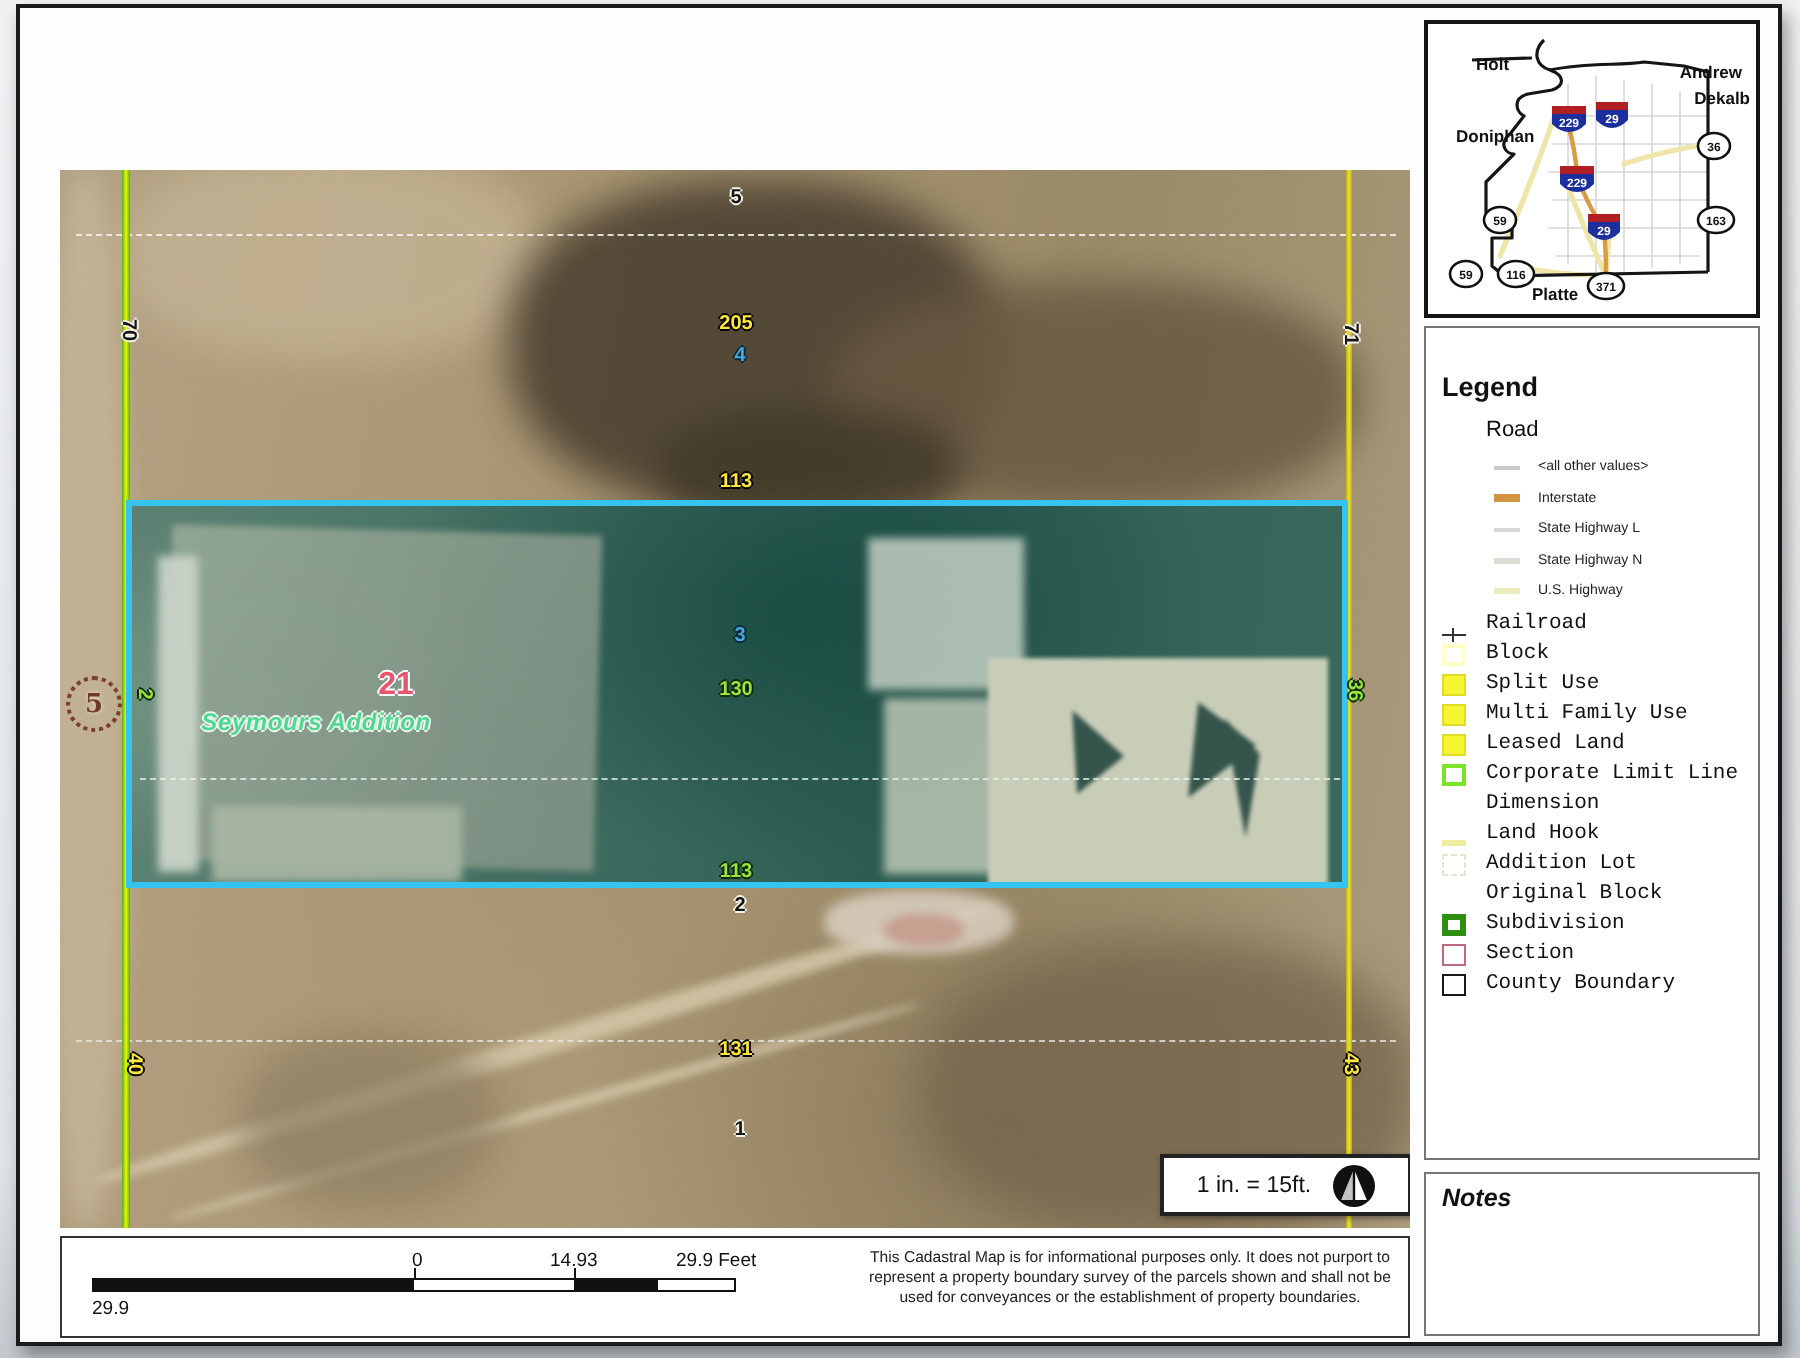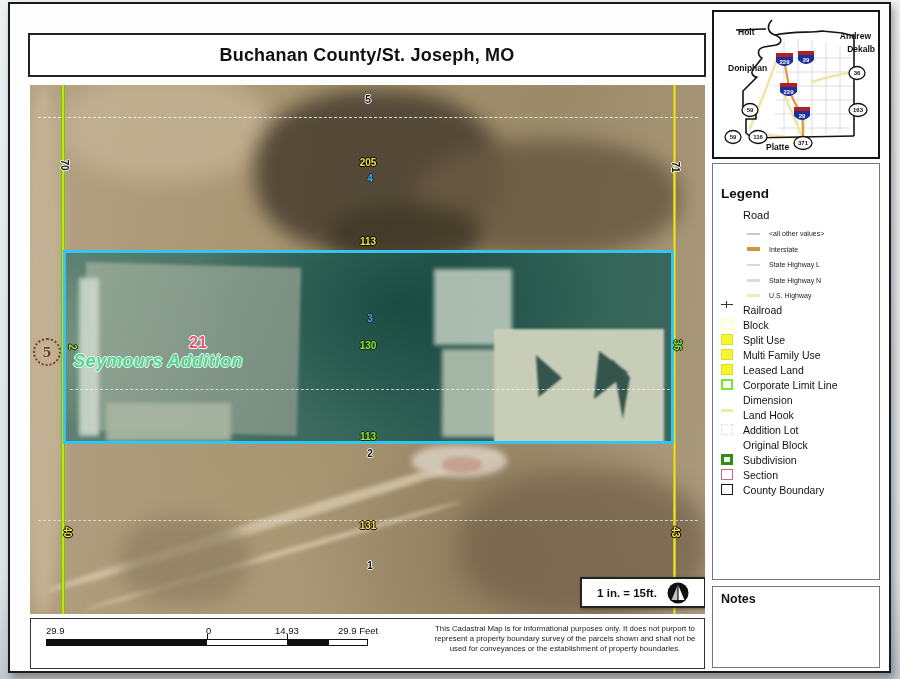--- a/index.html
+++ b/index.html
@@ -67,47 +67,47 @@
   .p-bl-bl{left:40px;top:150px;width:125px;height:38px;background:#a9b7a3;filter:blur(2px);opacity:.9;}
   .p-dash{position:absolute;left:4px;top:136px;width:600px;border-top:1px dashed rgba(232,246,240,.75);}
   
   .lbl{position:absolute;transform:translate(-50%,-50%);font-weight:bold;font-size:10px;white-space:nowrap;z-index:5;}
   .lbl.rot{transform:translate(-50%,-50%) rotate(90deg);}
   .lbl-yellow{color:#ffe53d;text-shadow:-1px 0 #000,1px 0 #000,0 -1px #000,0 1px #000;}
   .lbl-green{color:#9ae23c;text-shadow:-1px 0 #0c2a08,1px 0 #0c2a08,0 -1px #0c2a08,0 1px #0c2a08;}
   .lbl-blue{color:#49a8dc;text-shadow:-1px 0 #0a2a3a,1px 0 #0a2a3a,0 -1px #0a2a3a,0 1px #0a2a3a;}
   .lbl-black{color:#141414;text-shadow:-1px 0 #f5f2e8,1px 0 #f5f2e8,0 -1px #f5f2e8,0 1px #f5f2e8;}
   .lbl-pink{color:#e8566c;font-size:16px;text-shadow:-1px 0 #fff,1px 0 #fff,0 -1px #fff,0 1px #fff;}
-  .lbl-subdiv{color:#4fd98f;font-size:18px;font-style:italic;letter-spacing:.3px;
+  .lbl-subdiv{color:#4fd98f;font-size:12px;font-style:italic;letter-spacing:.3px;
     text-shadow:-1px 0 #eaf6ee,1px 0 #eaf6ee,0 -1px #eaf6ee,0 1px #eaf6ee;}
   .sec-marker{
     position:absolute;left:2px;top:250px;width:30px;height:34px;z-index:6;
     display:flex;align-items:center;justify-content:center;
   }
   .sec-marker .ring{
     width:24px;height:24px;border:2.5px dotted #7c3f28;border-radius:50%;
     display:flex;align-items:center;justify-content:center;
     font-family:"DejaVu Serif",serif;font-weight:bold;font-size:13px;color:#6e3a24;
     text-shadow:0 0 2px rgba(255,240,220,.8);
   }
   
   .scale-note{
     position:absolute;left:550px;top:492px;width:126px;height:31px;box-sizing:border-box;z-index:7;
     background:#fff;border:2px solid #222;display:flex;align-items:center;justify-content:center;gap:10px;
     box-shadow:1px 1px 3px rgba(0,0,0,.4);
   }
-  .scale-note .txt{font-size:11.5px;font-weight:bold;text-align:center;}
+  .scale-note .txt{font-size:11.5px;font-weight:normal;text-align:center;}
   
   .bottom-box{
     position:absolute;left:20px;top:614px;width:675px;height:51px;box-sizing:border-box;
     border:1.5px solid #333;background:#fff;
   }
   .scalebar{position:absolute;left:15px;top:4px;width:340px;height:40px;font-size:9.5px;}
   .scalebar .sl{position:absolute;top:2px;}
-  .sl-a{left:0;}
+  .sl-a{left:0;margin-top:24px;}
   .sl-b{left:160px;}
   .sl-c{left:229px;}
   .sl-d{left:292px;}
   .sb-bar{position:absolute;left:0;top:16px;width:322px;height:7px;border:1px solid #111;display:flex;box-sizing:border-box;}
   .sb-seg{height:100%;}
   .sb-k{background:#111;}
   .sb-w{background:#fff;}
   .sb-tick{position:absolute;top:11px;width:1px;height:5px;background:#111;}
   .disclaimer{position:absolute;left:400px;top:5px;width:268px;text-align:center;}
   .disclaimer .body{font-size:7.8px;line-height:1.3;color:#222;}
@@ -119,53 +119,50 @@
   }
   .legend-box{
     position:absolute;left:702px;top:159px;width:168px;height:417px;box-sizing:border-box;
     border:1.5px solid #777;background:#fff;padding:22px 0 0 8px;overflow:hidden;
   }
   .legend-box h2{margin:0 0 8px 0;font-size:13.5px;}
   .lg-group{font-size:11px;margin:0 0 5px 22px;}
   .lg-sub{display:flex;align-items:center;height:15.5px;margin-left:26px;}
   .lg-sub .sw{width:13px;margin-right:9px;flex:none;}
   .lg-sub .tx{font-size:7px;color:#222;}
-  .lg-row{display:flex;align-items:flex-start;height:14.6px;margin-top:.4px;}
+  .lg-row{display:flex;align-items:flex-end;height:14.6px;margin-top:.4px;font-family:Liberation Mono, monospace;}
   .lg-row .sw{width:12px;height:11px;margin-right:10px;flex:none;box-sizing:border-box;}
   .lg-row .tx{font-size:10.5px;}
   .sw-line{height:2px;background:#c9c9c9;}
   .sw-interstate{height:4px;background:#d2953f;}
   .sw-shl{height:2.5px;background:#d8d8d8;}
   .sw-shn{height:2.5px;background:#dcdcd4;}
   .sw-ushwy{height:3px;background:#ecebc0;}
   .sw-rail{height:1px;background:#333;position:relative;}
   .sw-rail::after{content:"";position:absolute;left:5px;top:-3px;width:1px;height:7px;background:#333;}
   .sw-none{background:transparent;border:none;}
   .sw-parcel{border:2px solid #ffffc8;background:#fff;}
   .sw-yellow{background:#f4f431;border:1px solid #dede2a;}
   .sw-corp{border:2.5px solid #7ae428;background:#fff;}
   .sw-landhook{height:3px;background:#eeeea2;}
   .sw-origlot{border:1.5px dashed #e4e4d2;background:#fff;}
   .sw-subdivision{border:3px solid #2f8f13;background:#fff;}
   .sw-section{border:1.5px solid #c2687d;background:#fff;}
   .sw-county{border:1.5px solid #181818;background:#fff;}
   .notes-box{
     position:absolute;left:702px;top:582px;width:168px;height:82px;box-sizing:border-box;
-    border:1.5px solid #777;background:#fff;padding:5px 8px;
+    border:1.5px solid #777;background:#fff;padding:5px 8px;font-style:italic;
   }
   .notes-box h2{margin:0;font-size:12.5px;}
 </style>
 </head>
 <body>
 
 <div class="page">
 
-  <div class="title-box">
-    <h1>Buchanan County/St. Joseph, MO</h1>
-  </div>
 
   <div class="map">
     <div class="blob b-light-tl"></div>
     <div class="blob b-left-strip"></div>
     <div class="blob b-trees1"></div>
     <div class="blob b-trees2"></div>
     <div class="blob b-trees3"></div>
     <div class="blob b-road1"></div>
     <div class="blob b-road2"></div>
     <div class="blob b-debris1"></div>

